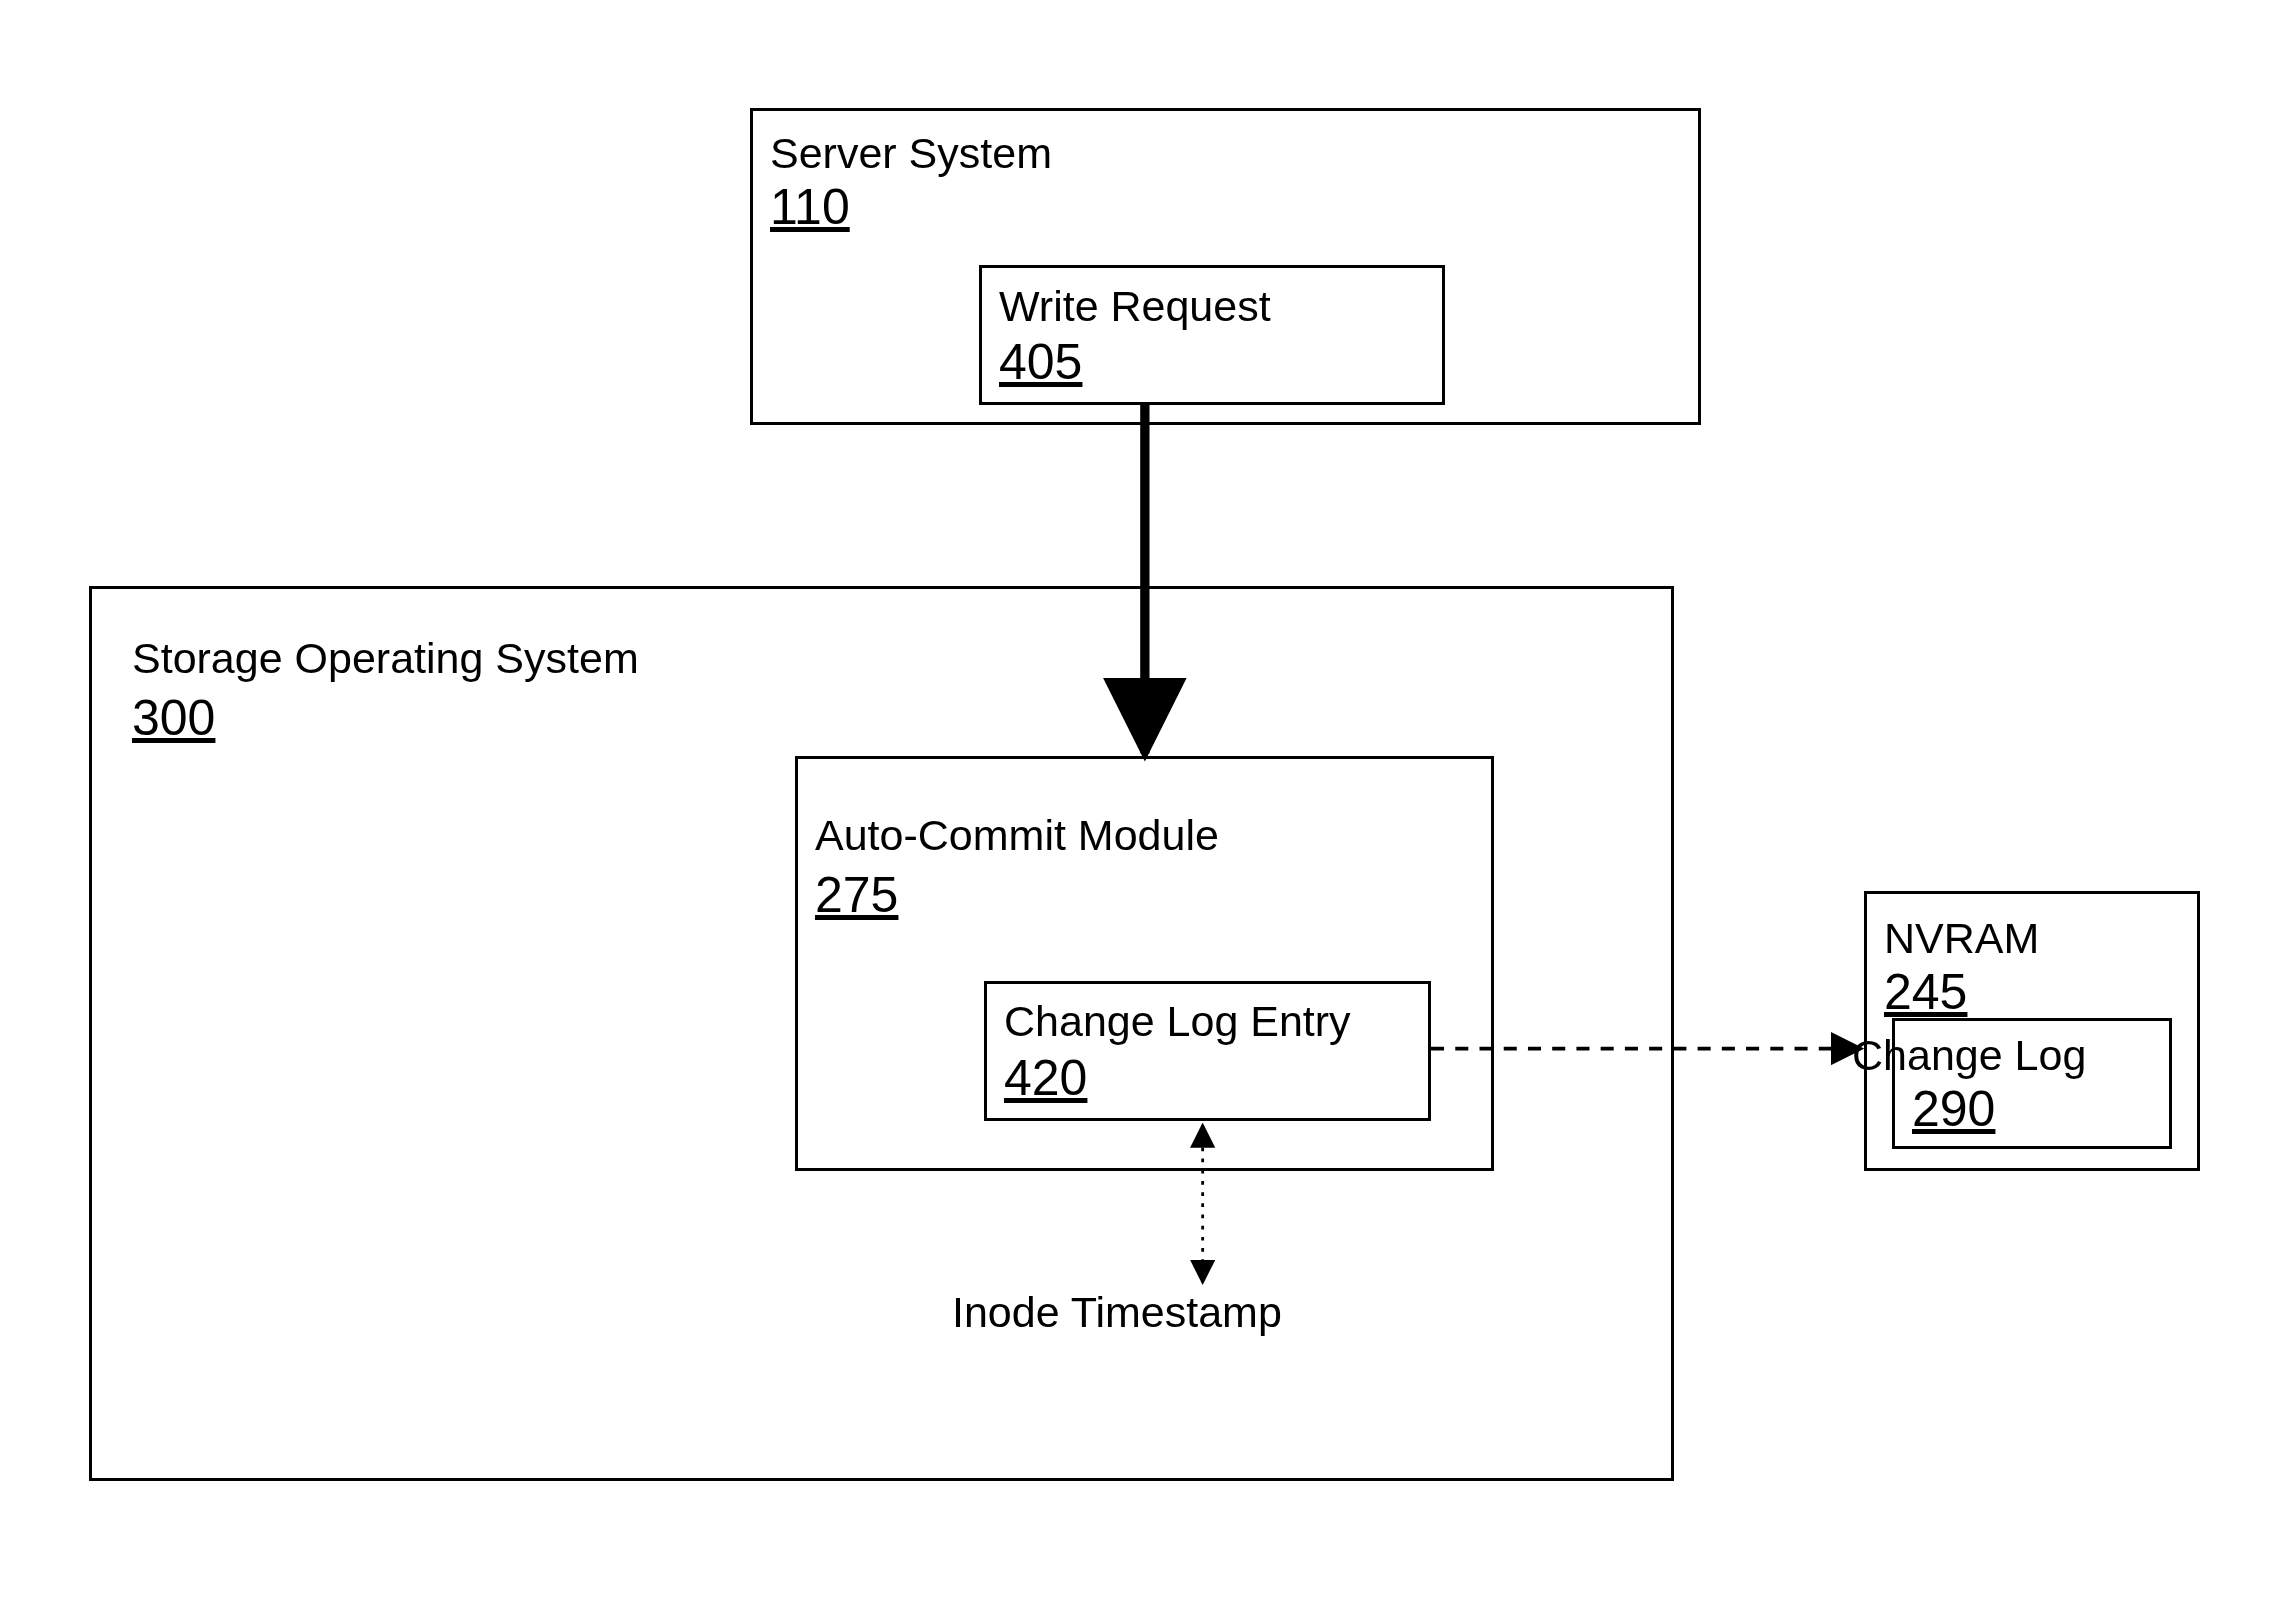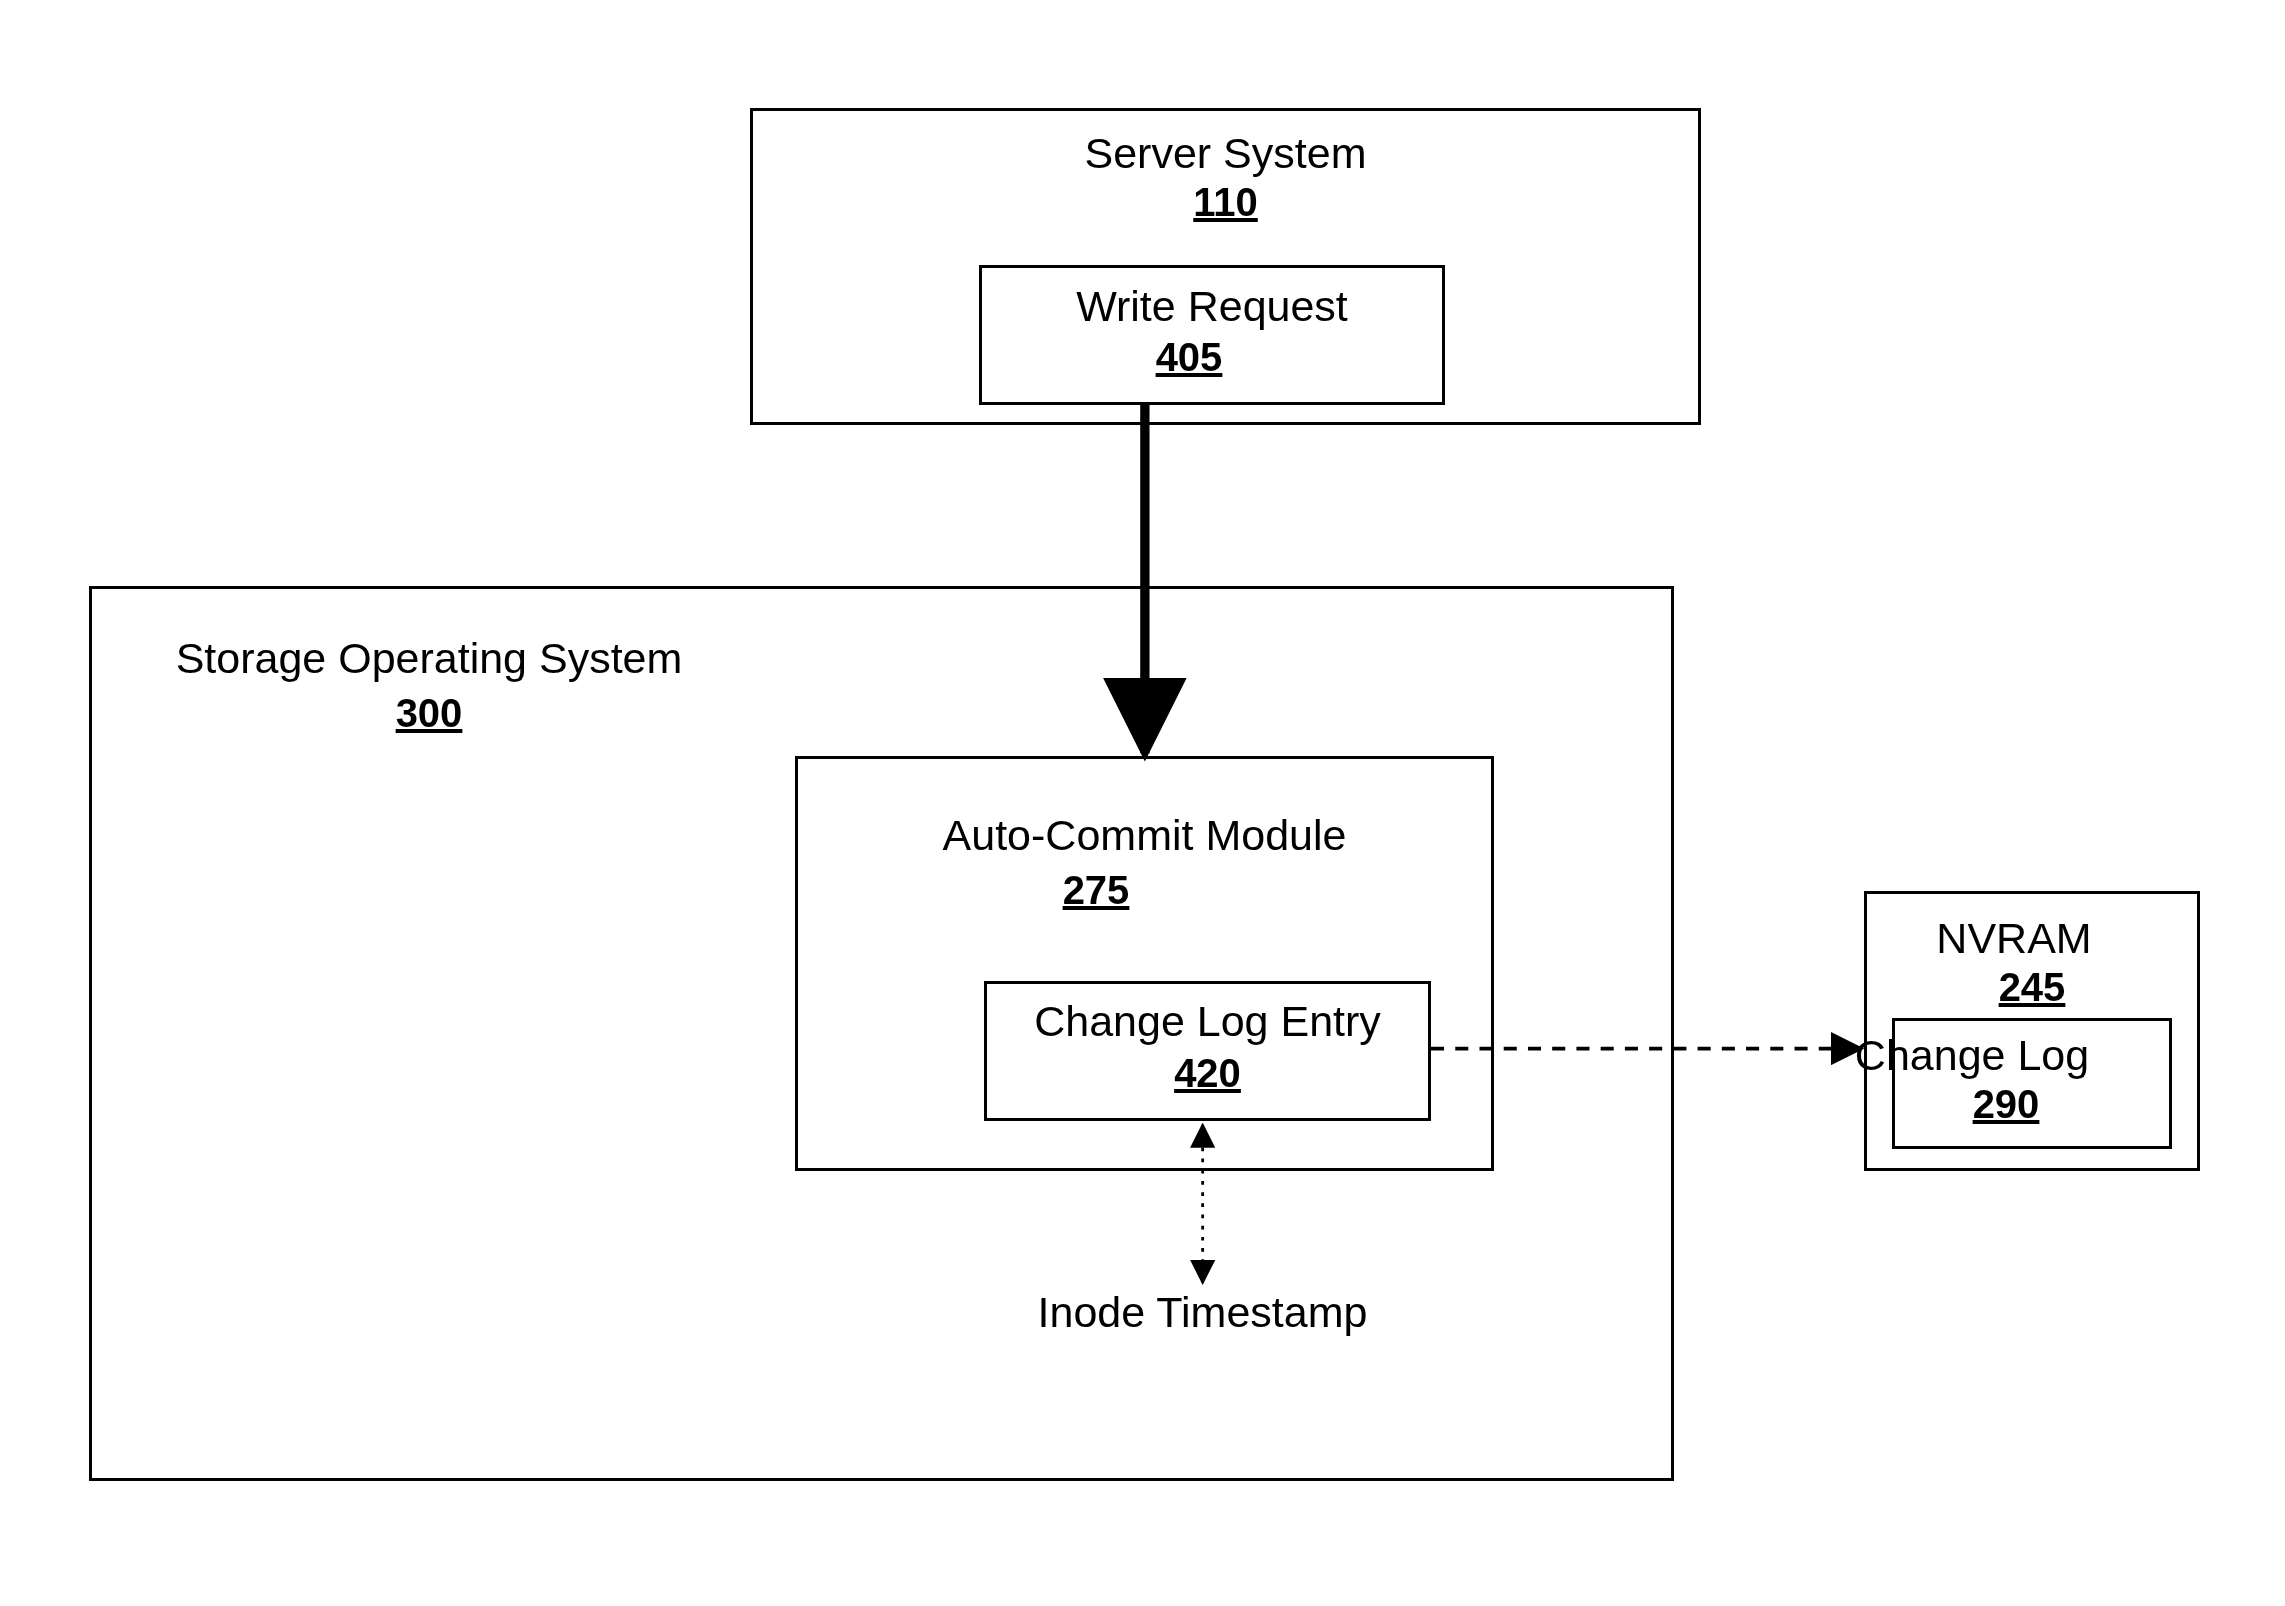--- a/index.html
+++ b/index.html
@@ -15,31 +15,31 @@
     height: 1606px;
   }
   .box {
     position: absolute;
     border: 3.7px solid #000;
     box-sizing: border-box;
     background: #fff;
   }
   .label {
     position: absolute;
-    text-align: center;
+    text-align: left;
     line-height: 1.15;
     white-space: nowrap;
+    padding-left: 20px;
   }
   .title {
     font-size: 43px;
   }
   .ref {
-    font-size: 40px;
+    font-size: 50px;
     text-decoration: underline;
-    font-weight: bold;
   }
   svg.overlay {
     position: absolute;
     left: 0;
     top: 0;
     width: 2286px;
     height: 1606px;
     pointer-events: none;
   }
 </style>

